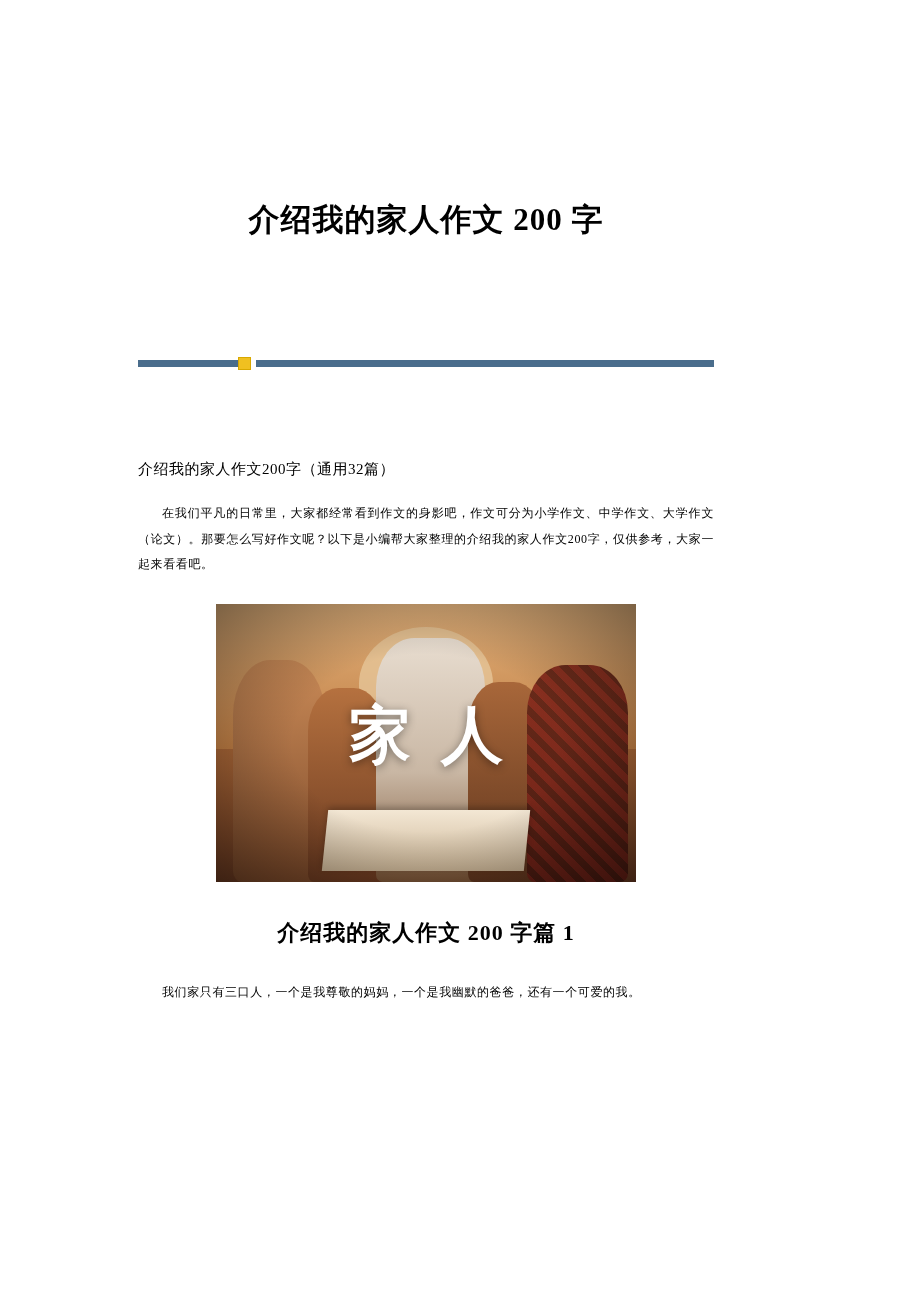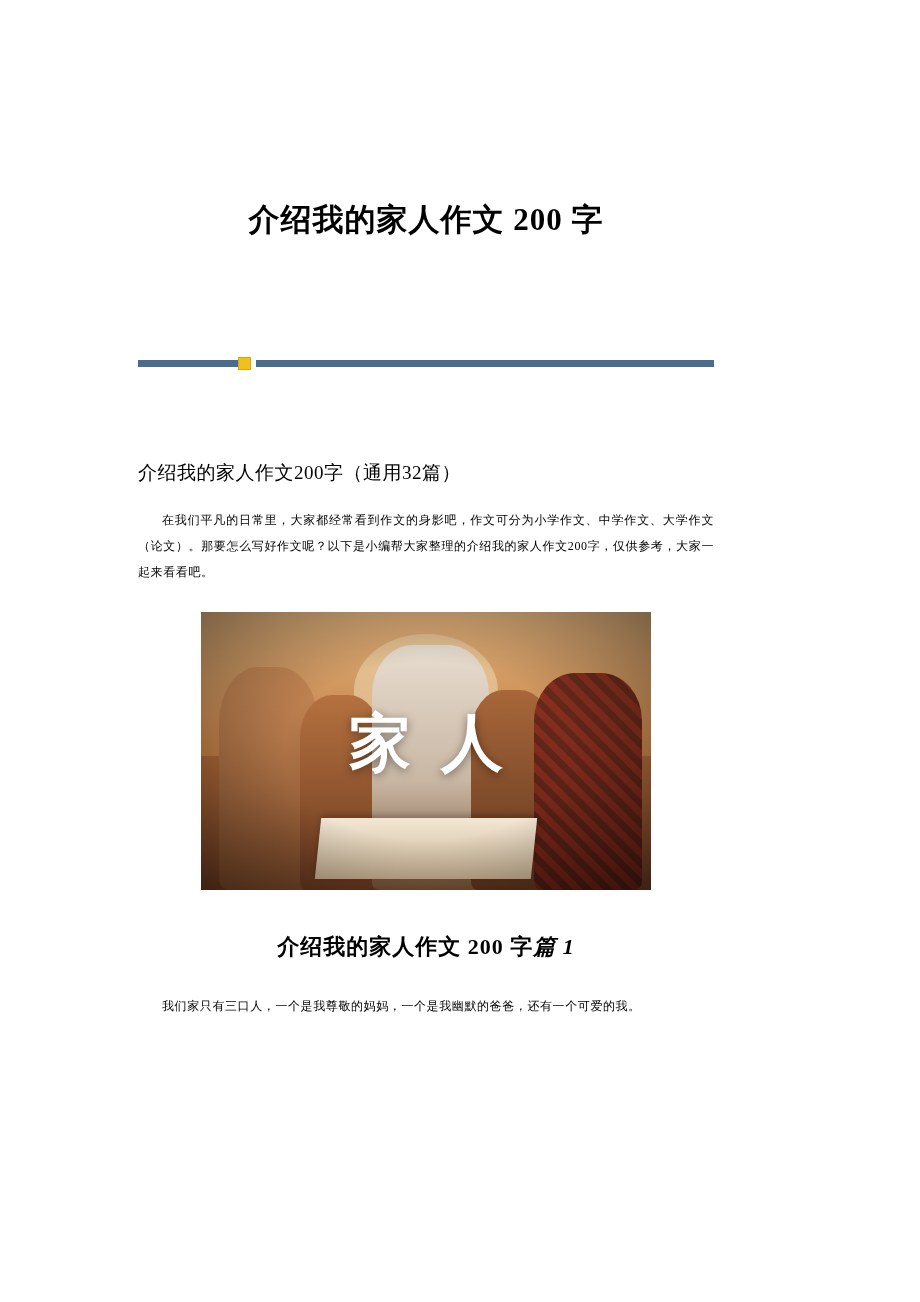--- a/index.html
+++ b/index.html
@@ -62,44 +62,43 @@
     width: 13px;
     height: 13px;
     background: #f0c020;
     border: 1px solid #d8a800;
     box-sizing: border-box;
   }
 
   .subtitle {
     margin: 0;
     padding-top: 85px;
-    font-size: 19px;
+    font-size: 15px;
     line-height: 1.9;
     letter-spacing: 0.5px;
   }
 
   .body-para {
     margin: 0;
     padding-top: 17px;
     font-size: 12px;
     line-height: 2.15;
     text-align: justify;
     text-indent: 2em;
     letter-spacing: 0.6px;
   }
 
   
   .figure {
-    margin: 26px auto 6px auto;
+    margin: 26px auto 0 auto;
     width: 420px;
     height: 278px;
     position: relative;
     overflow: hidden;
     background: #8a5a3a;
-    padding-left: 30px;
   }
   .photo {
     position: absolute;
     inset: 0;
     background:
       radial-gradient(ellipse 55% 45% at 50% 18%, rgba(255, 214, 150, 0.85) 0%, rgba(190, 120, 60, 0.15) 65%, rgba(0,0,0,0) 100%),
       linear-gradient(180deg, #d9a26a 0%, #b8713c 40%, #6e3c22 100%);
   }
   
   .photo .wall {
@@ -177,21 +176,20 @@
   .section-heading {
     margin: 0;
     padding-top: 36px;
     text-align: center;
     font-size: 22px;
     font-weight: bold;
     letter-spacing: 1px;
   }
   .section-heading .piece {
     margin-left: 0;
-    font-style: italic;
   }
 
   .tail-para {
     margin: 0;
     padding-top: 32px;
     font-size: 12px;
     line-height: 2.15;
     text-align: justify;
     text-indent: 2em;
     letter-spacing: 0.6px;

